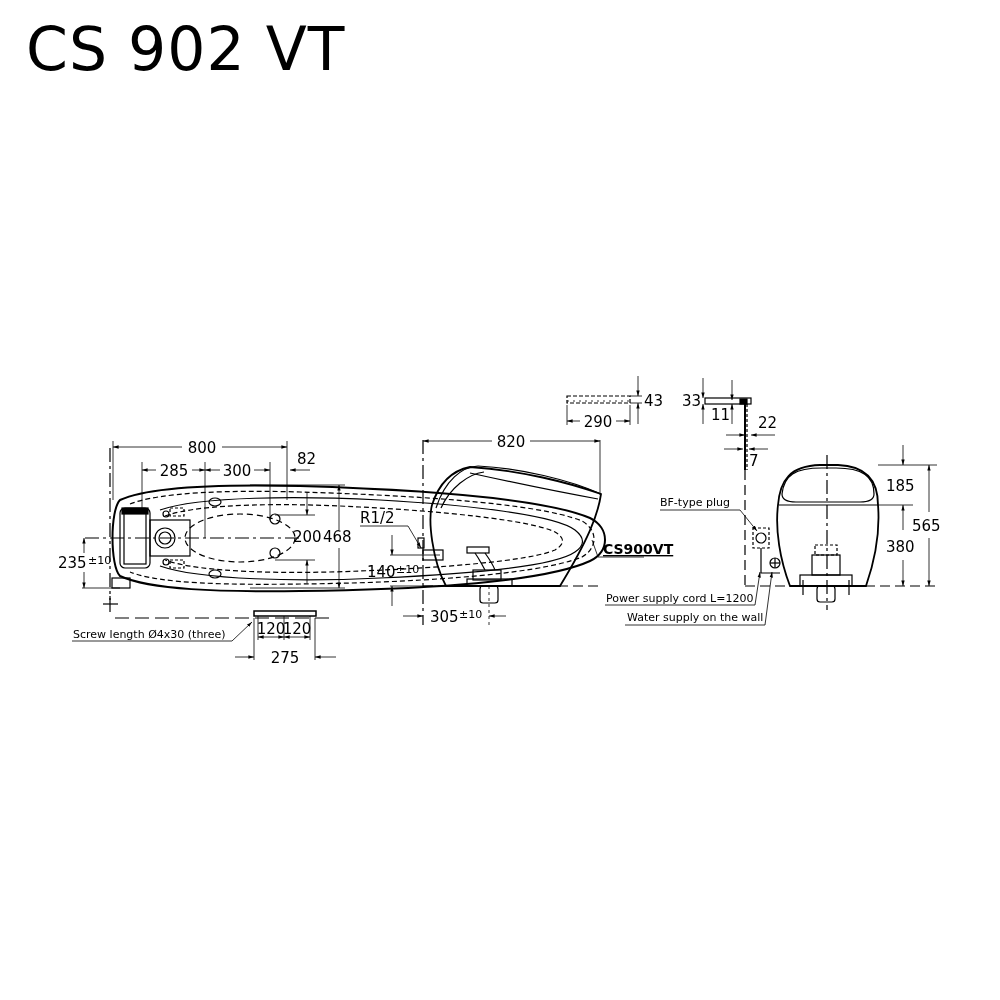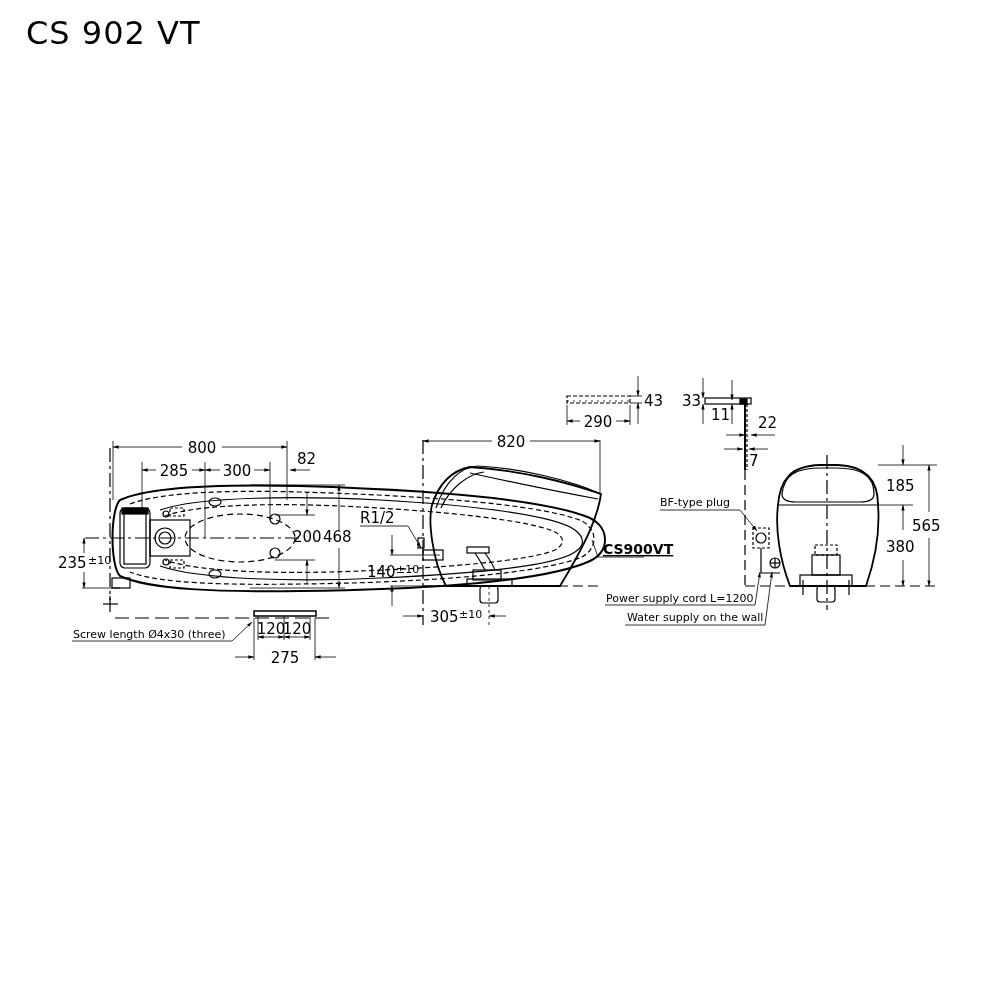--- a/index.html
+++ b/index.html
@@ -1,17 +1,17 @@
 <!DOCTYPE html>
 <html><head>
 <meta charset="utf-8">
 <style>
   html, body { margin:0; padding:0; background:#ffffff; }
   body { width:1000px; height:1000px; position:relative; overflow:hidden; font-family:"DejaVu Sans", sans-serif; color:#000; }
-  .title { position:absolute; left:26px; top:14px; font-size:32px; letter-spacing:1px; font-weight:normal; }
+  .title { position:absolute; left:26px; top:14px; font-size:60px; letter-spacing:1px; font-weight:normal; }
   svg.drawing { position:absolute; left:0; top:0; }
   svg text { font-family:"DejaVu Sans", sans-serif; fill:#000; }
   .dim { font-size:15px; }
   .sup { font-size:11px; }
   .note { font-size:11px; }
   .model { font-size:14px; font-weight:bold; }
 </style>
 </head>
 <body>
 

